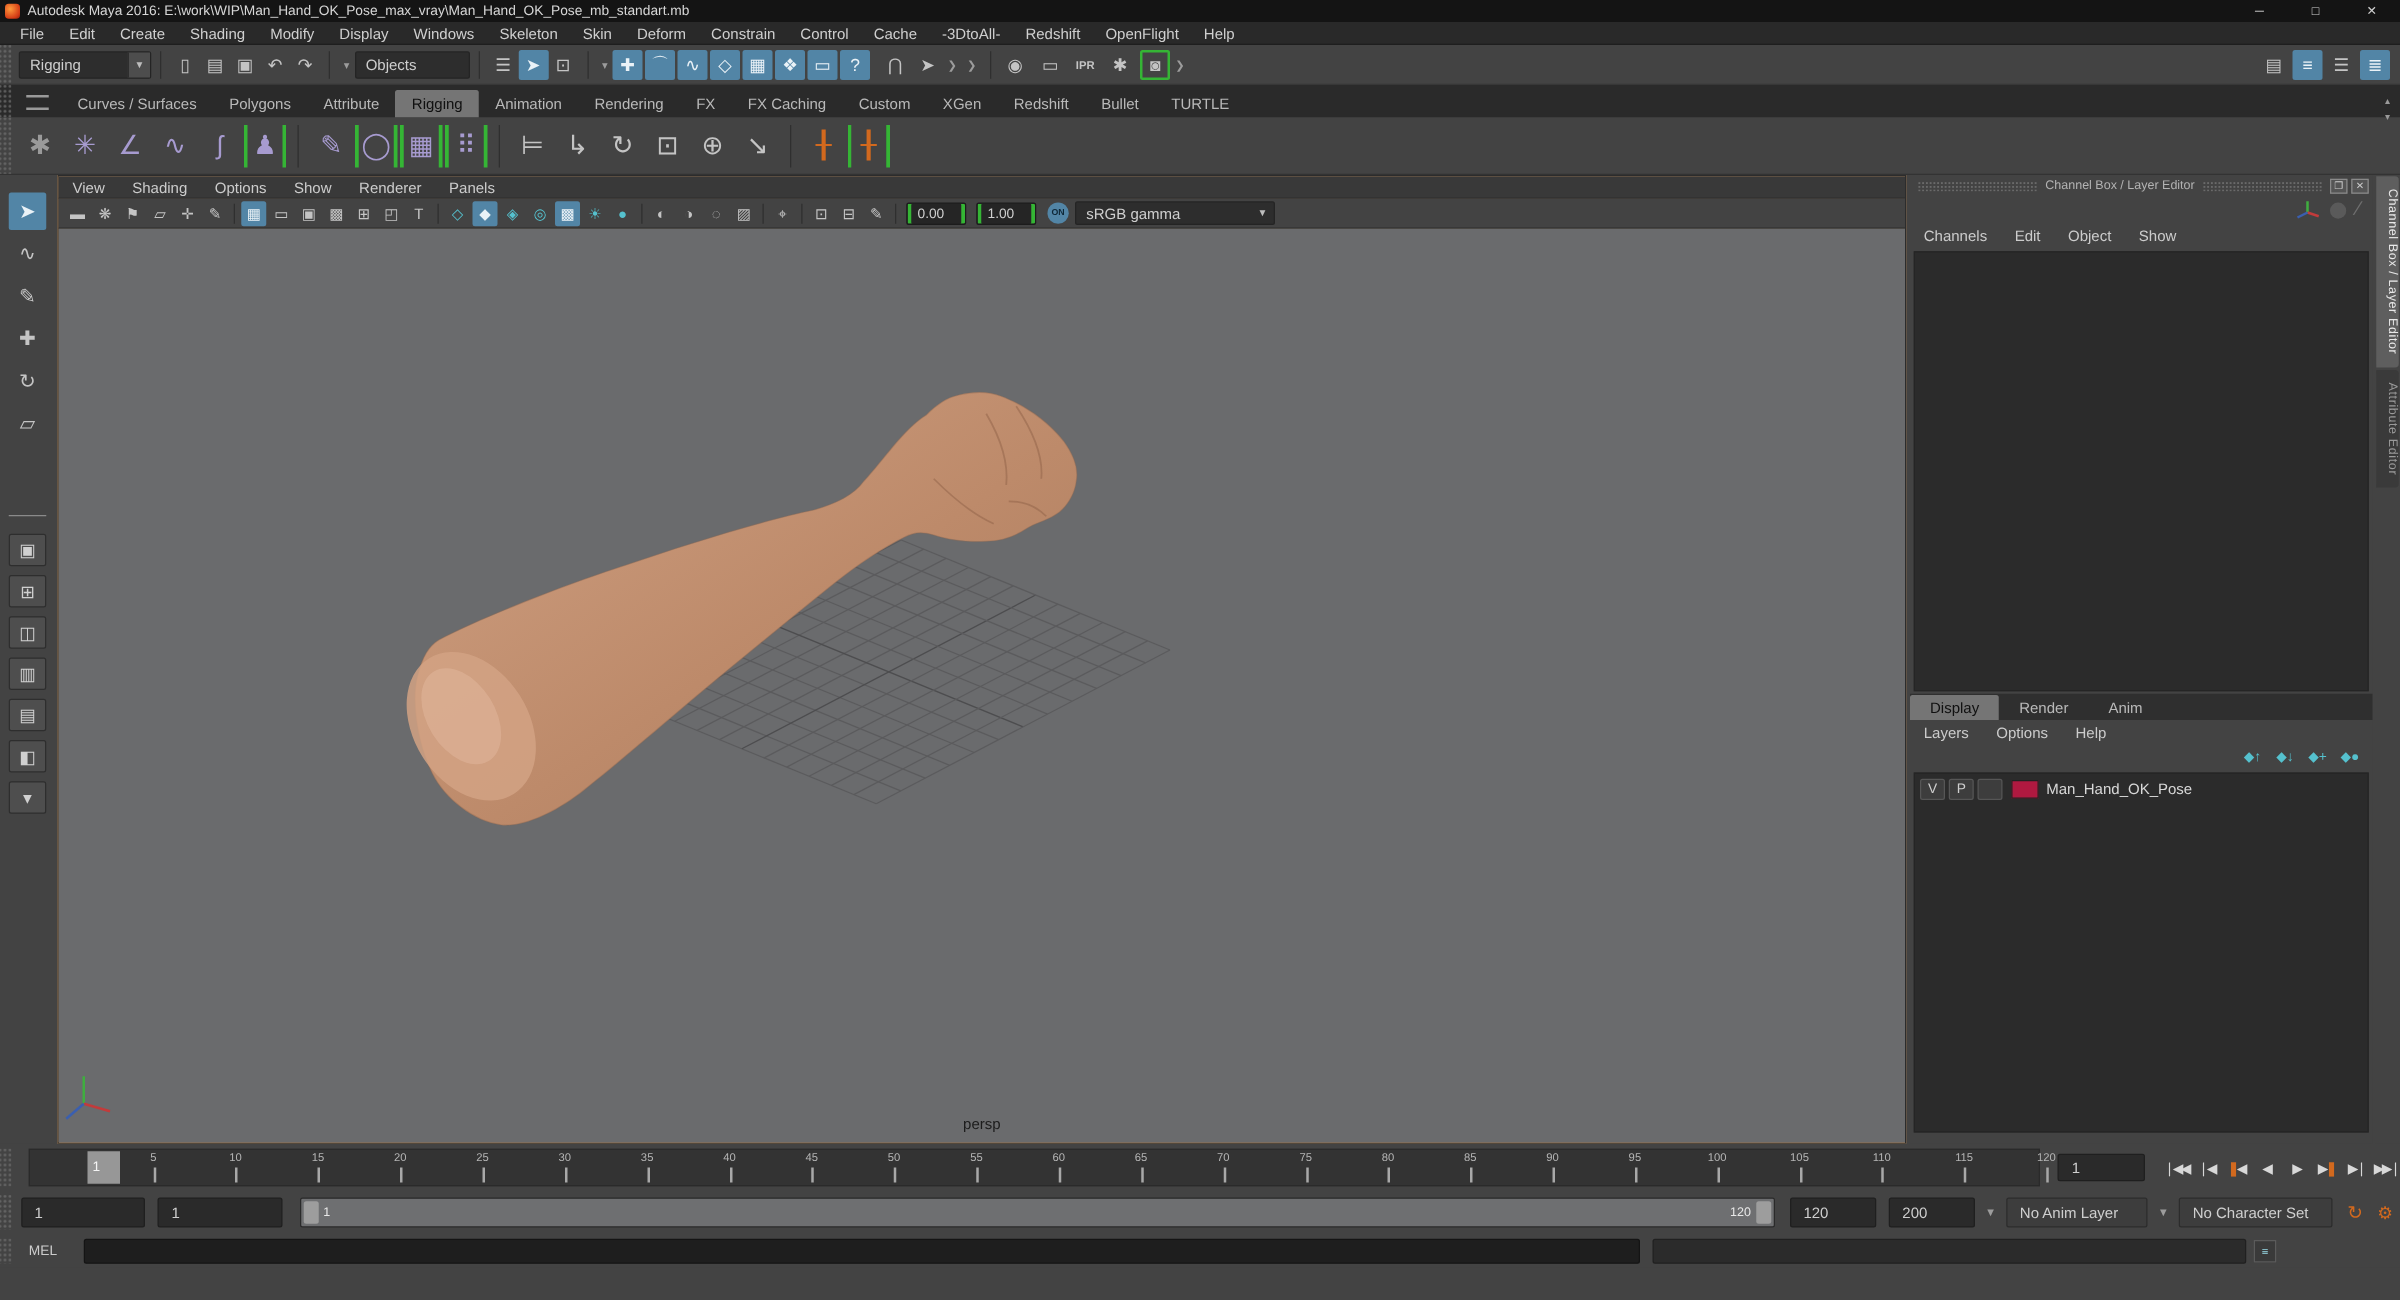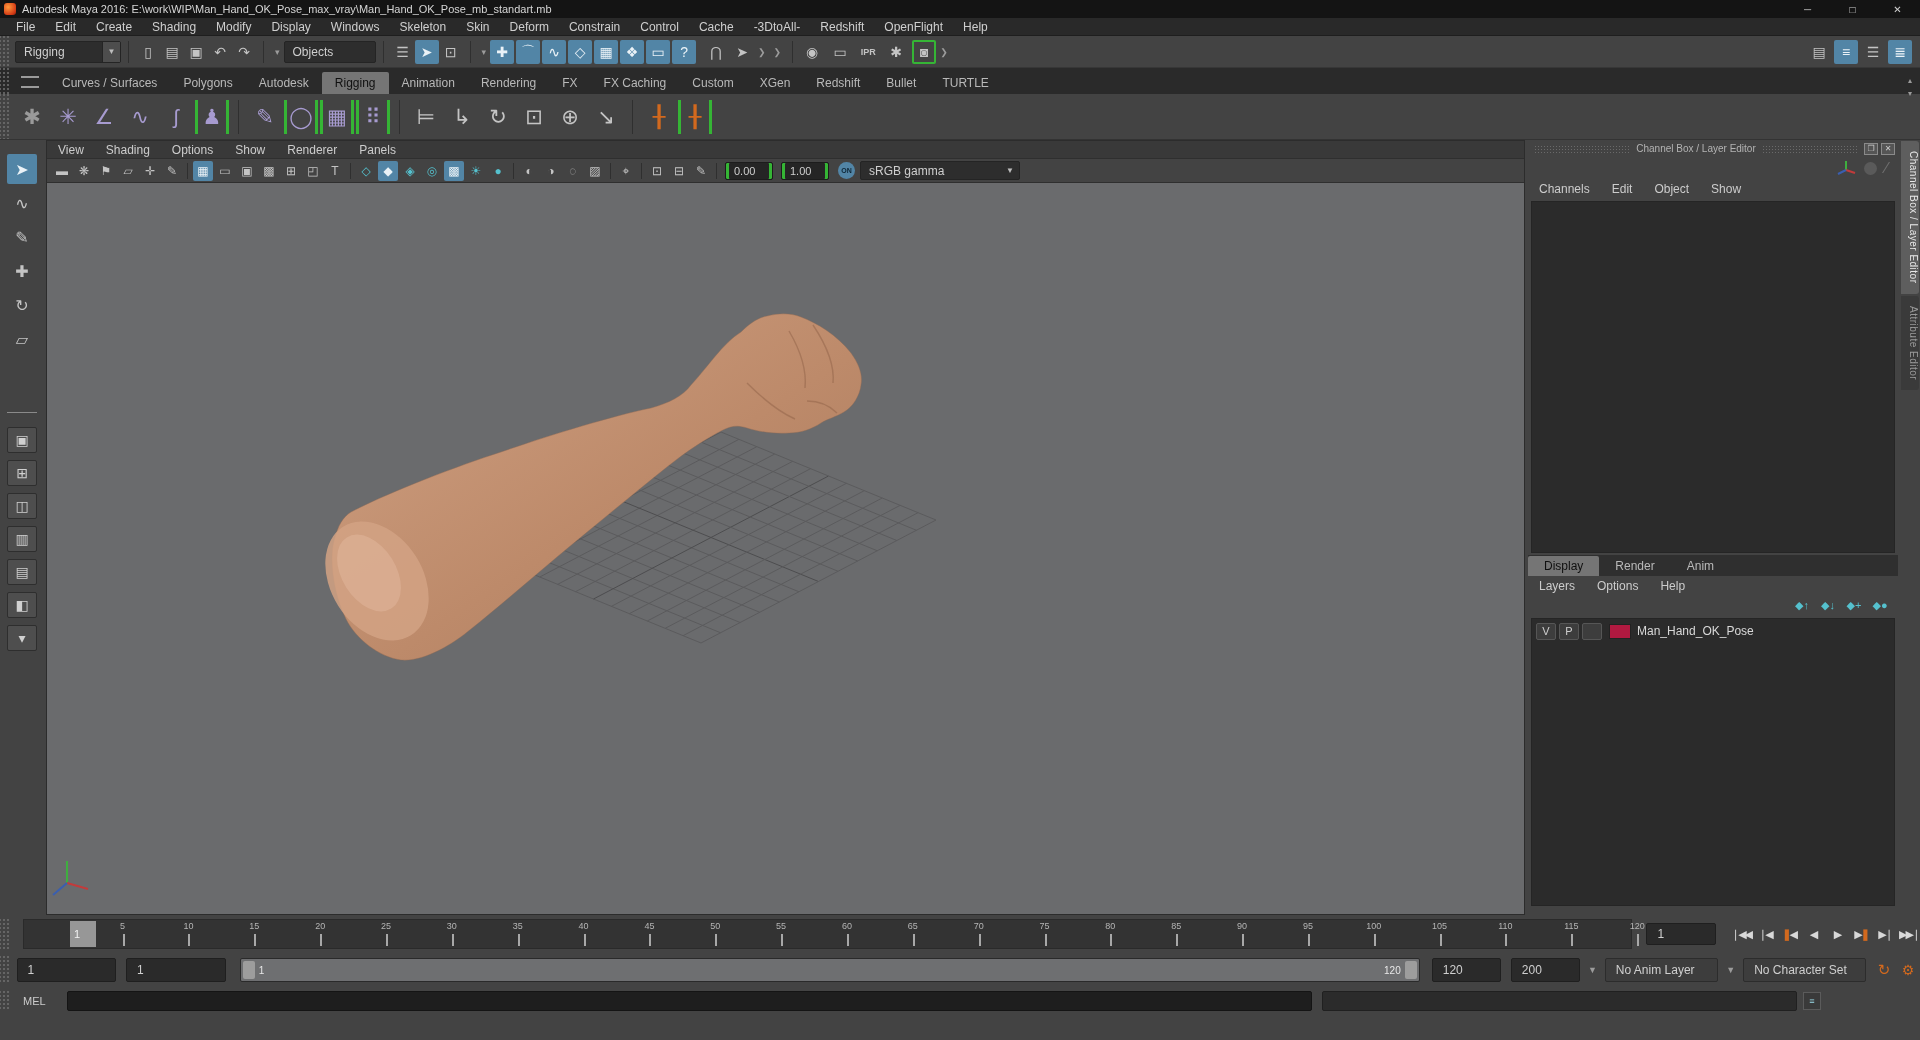--- a/index.html
+++ b/index.html
@@ -254,21 +254,21 @@
       <span class="icon on">≣</span>
     </div>
 </div>
 
 <div id="shelf-tabs">
   <div class="grip" style="height:100%"></div>
   <div id="shelf-menu-icon"></div>
   <div id="shelf-tab-items" style="display:flex">
       <div class="shelftab">Curves / Surfaces</div>
       <div class="shelftab">Polygons</div>
-      <div class="shelftab">Autodesk</div>
+      <div class="shelftab">Attribute</div>
       <div class="shelftab active">Rigging</div>
       <div class="shelftab">Animation</div>
       <div class="shelftab">Rendering</div>
       <div class="shelftab">FX</div>
       <div class="shelftab">FX Caching</div>
       <div class="shelftab">Custom</div>
       <div class="shelftab">XGen</div>
       <div class="shelftab">Redshift</div>
       <div class="shelftab">Bullet</div>
       <div class="shelftab">TURTLE</div>
@@ -438,20 +438,21 @@
           <path d="M 700,200 C 715,215 730,228 748,236"></path>
           <path d="M 790,230 C 782,222 772,218 760,218"></path>
         </g>
       </g>
       <g stroke-width="2" fill="none">
         <line x1="20" y1="700" x2="20" y2="678" stroke="#3fae3f"></line>
         <line x1="20" y1="700" x2="41" y2="706" stroke="#c23b3b"></line>
         <line x1="20" y1="700" x2="6" y2="712" stroke="#3a5fb0"></line>
       </g>
     </svg>
+    <div id="persp-label">persp</div>
   </div>
 </div>
 
 <div id="rightpanel">
   <div id="cb-header">
     <div class="hgrip"></div>
     <span>Channel Box / Layer Editor</span>
     <div class="hgrip"></div>
     <div class="hbtn">❐</div>
     <div class="hbtn">✕</div>

